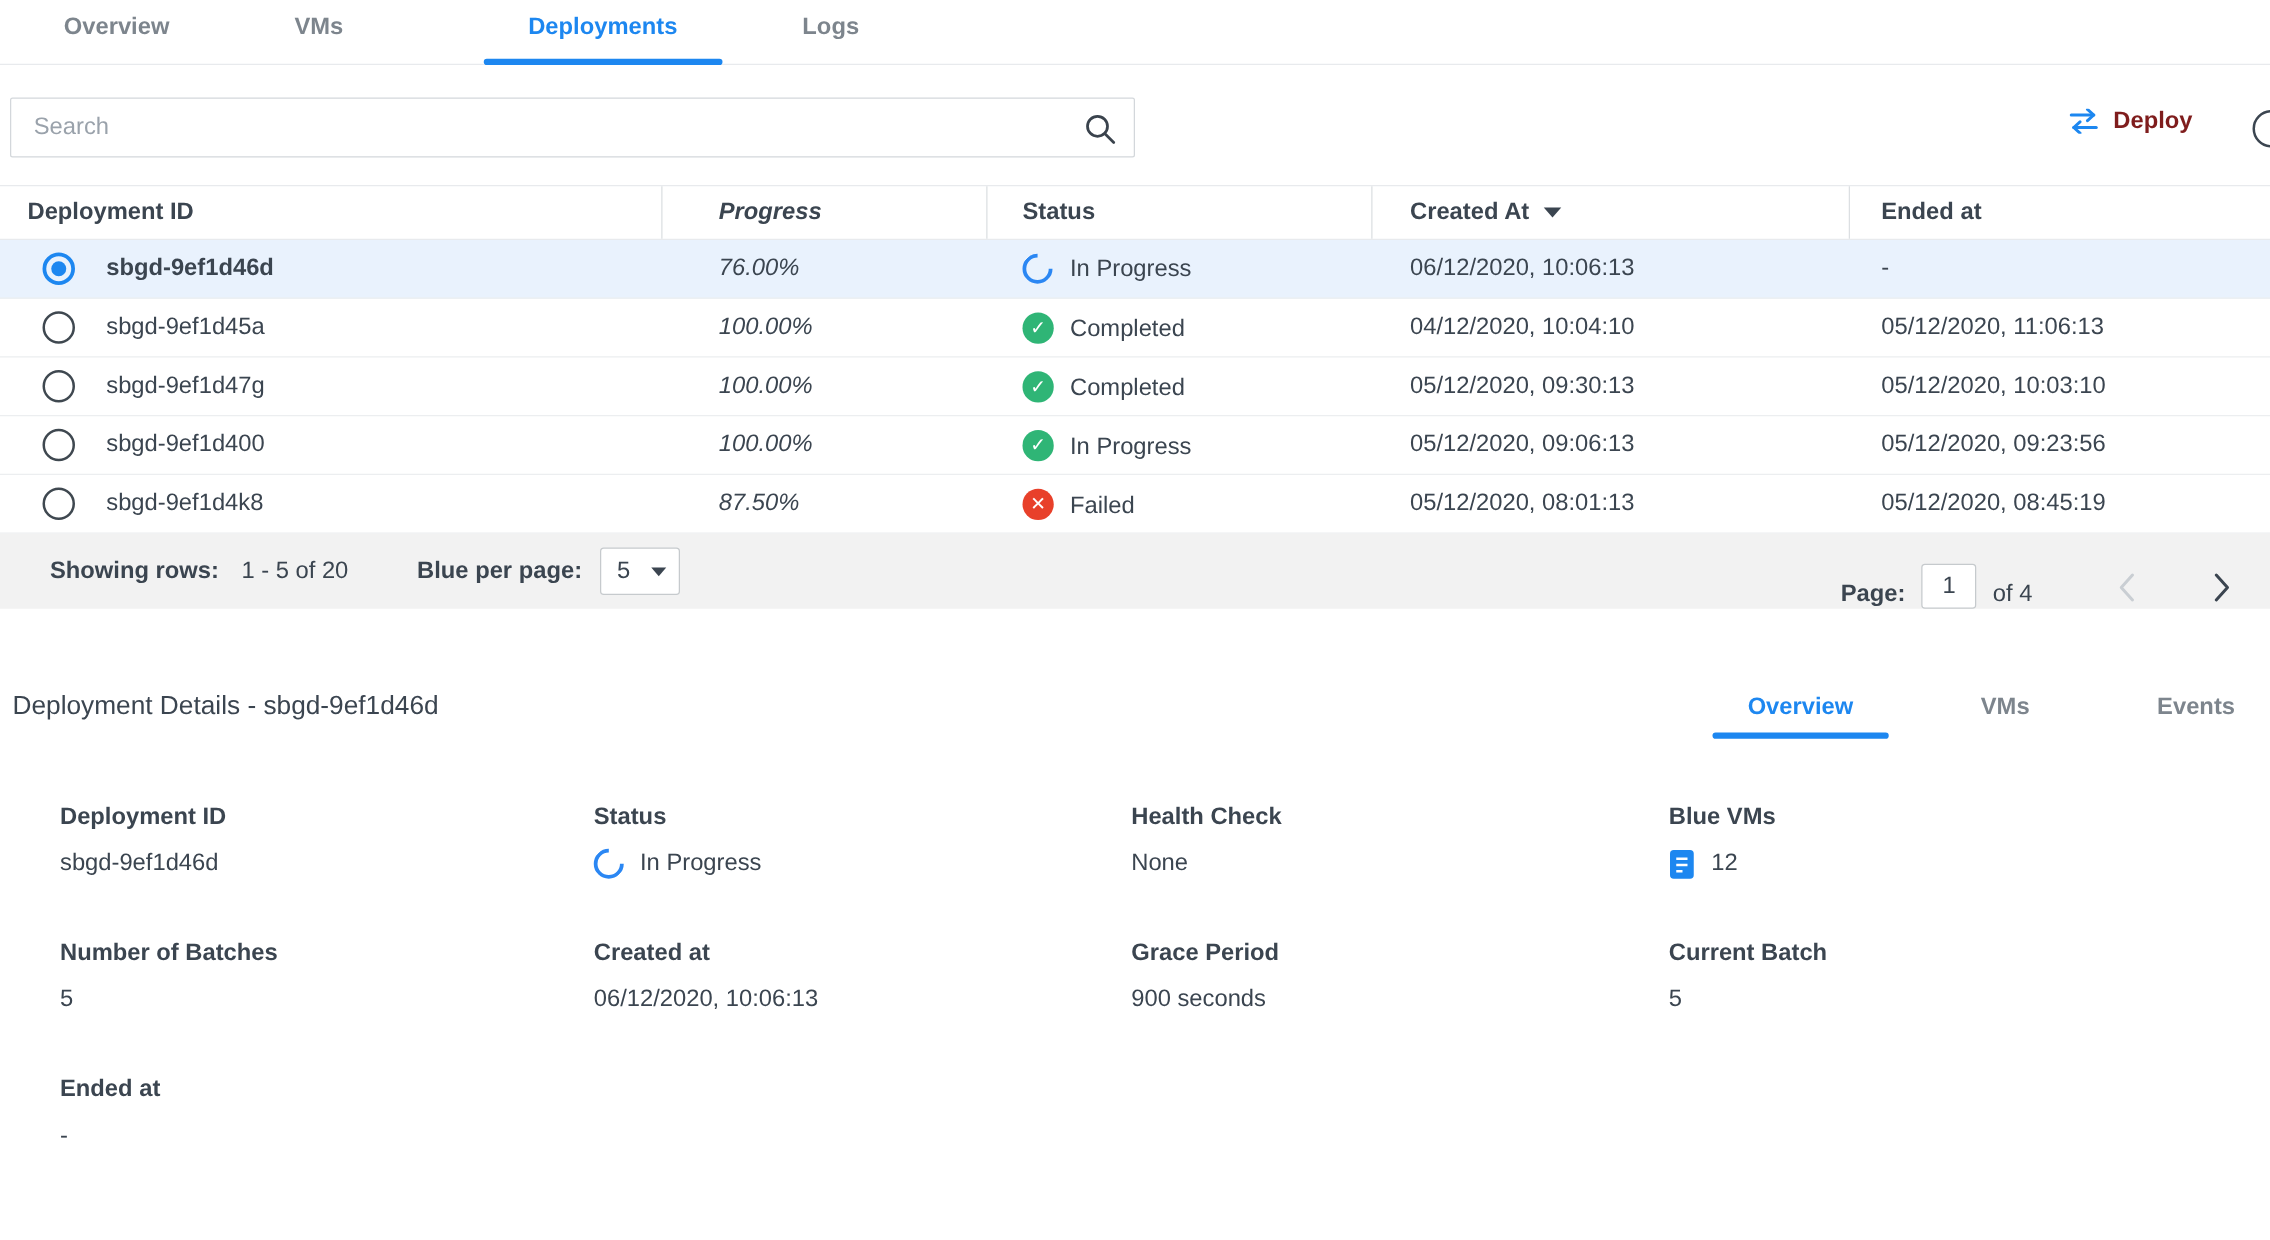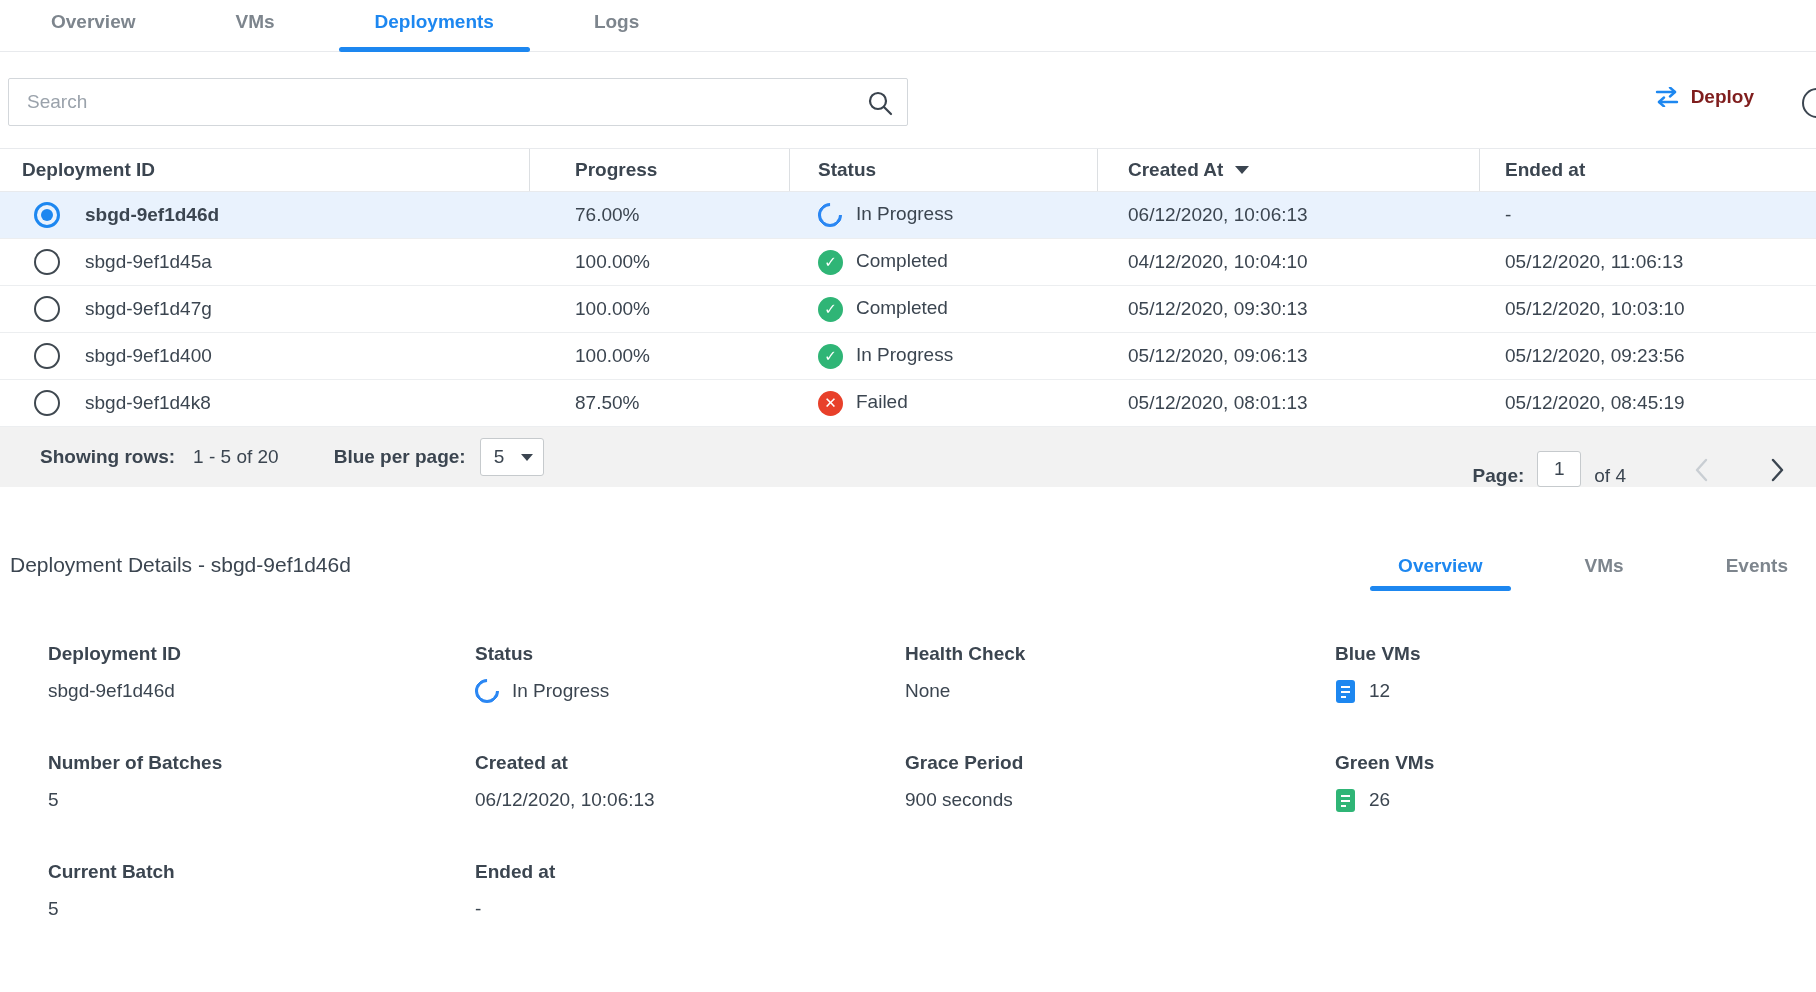--- a/index.html
+++ b/index.html
@@ -8,47 +8,47 @@
     font-family: "Liberation Sans", "DejaVu Sans", sans-serif;
     color:#3b4550;
     background:#ffffff;
     overflow:hidden;
     position:relative;
   }
 
   
   .tabbar { display:flex; align-items:flex-end; height:52px; border-bottom:1px solid #e8eaed; padding-left:45px; }
   .tab { font-size:19px; font-weight:bold; color:#7d858d; padding:0 6px 18px; margin-right:88px; position:relative; cursor:pointer; white-space:nowrap; }
-  .tab.active { color:#1d87f0; }
+  .tab.active { color:#1d87f0;margin-left:48px; }
   .tab.active::after { content:""; position:absolute; left:-30px; right:-30px; bottom:-1px; height:5px; background:#1d87f0; border-radius:3px; }
 
   
   .toolbar { display:flex; align-items:center; padding:26px 0 22px 8px; position:relative; }
   .search-box { position:relative; width:900px; height:48px; border:1px solid #d3d7db; border-radius:2px; background:#fff; }
   .search-box input { width:100%; height:100%; border:none; outline:none; padding:0 52px 0 18px; font-size:19px; color:#3b4550; font-family:inherit; background:transparent; }
   .search-box input::placeholder { color:#9aa2ab; }
   .search-icon { position:absolute; right:14px; top:11px; width:26px; height:26px; }
   .deploy-btn { position:absolute; right:62px; top:34px; display:flex; align-items:center; gap:11px; color:#7f1d1d; font-weight:bold; font-size:19px; cursor:pointer; }
   .help-circle { position:absolute; right:-16px; top:36px; width:30px; height:30px; border:2.5px solid #3b4550; border-radius:50%; }
 
   
   .tbl-header { display:flex; height:44px; border-top:1px solid #e8eaed; border-bottom:1px solid #e8eaed; font-weight:bold; font-size:19px; }
   .hcell { display:flex; align-items:center; }
   .hcell:not(:last-child) { border-right:1px solid #dcdfe2; }
   .c1 { width:530px; padding-left:22px; }
-  .c2 { width:260px; padding-left:45px; }
+  .c2 { width:260px; padding-left:45px;font-style:italic; }
   .c3 { width:308px; padding-left:28px; }
   .c4 { width:382px; padding-left:30px; }
   .c5 { flex:1; padding-left:25px; }
   .sort-caret { width:0; height:0; border-left:7px solid transparent; border-right:7px solid transparent; border-top:8px solid #3b4550; margin-left:12px; }
 
   .row { display:flex; height:47px; align-items:center; border-bottom:1px solid #eceef0; font-size:19px; cursor:pointer; }
   .row.selected { background:#e9f2fd; }
   .row .c1 { display:flex; align-items:center; padding-left:0; }
-  .row .c2,.row .c3,.row .c4,.row .c5 { display:flex; align-items:flex-start; }
+  .row .c2,.row .c3,.row .c4,.row .c5 { display:flex; align-items:flex-end; }
   .row.selected .dep-id { font-weight:bold; }
 
   .radio { width:26px; height:26px; border:2px solid #3f4850; border-radius:50%; margin-left:34px; flex:none; position:relative; }
   .radio.on { border:3px solid #1d87f0; }
   .radio.on::after { content:""; position:absolute; left:50%; top:50%; width:12px; height:12px; margin:-6px 0 0 -6px; background:#1d87f0; border-radius:50%; }
   .dep-id { margin-left:25px; }
 
   .st-icon { width:25px; height:25px; border-radius:50%; flex:none; display:flex; align-items:center; justify-content:center; color:#fff; font-size:15px; font-weight:bold; margin-right:13px; }
   .st-check { background:#2fb576; }
   .st-check::before { content:"\2713"; }
@@ -314,34 +314,20 @@
       <div class="val">
           <span>06/12/2020, 10:06:13</span>
         </div>
     </div>
     <div class="field">
       <div class="lbl">Grace Period</div>
       <div class="val">
           <span>900 seconds</span>
         </div>
     </div>
-    <div class="field">
-      <div class="lbl">Green VMs</div>
-      <div class="val">
-        <span class="vm-icon">
-          <svg width="21" height="25" viewBox="0 0 21 25">
-              <rect x="1" y="1" width="19" height="23" rx="3" fill="#2fb576"></rect>
-              <line x1="6" y1="8" x2="15" y2="8" stroke="#fff" stroke-width="2"></line>
-              <line x1="6" y1="13" x2="15" y2="13" stroke="#fff" stroke-width="2"></line>
-              <line x1="6" y1="18" x2="11" y2="18" stroke="#fff" stroke-width="2"></line>
-            </svg>
-        </span>
-        <span>26</span>
-      </div>
-    </div>
 
     <div class="field">
       <div class="lbl">Current Batch</div>
       <div class="val">
           <span>5</span>
         </div>
     </div>
     <div class="field">
       <div class="lbl">Ended at</div>
       <div class="val">

